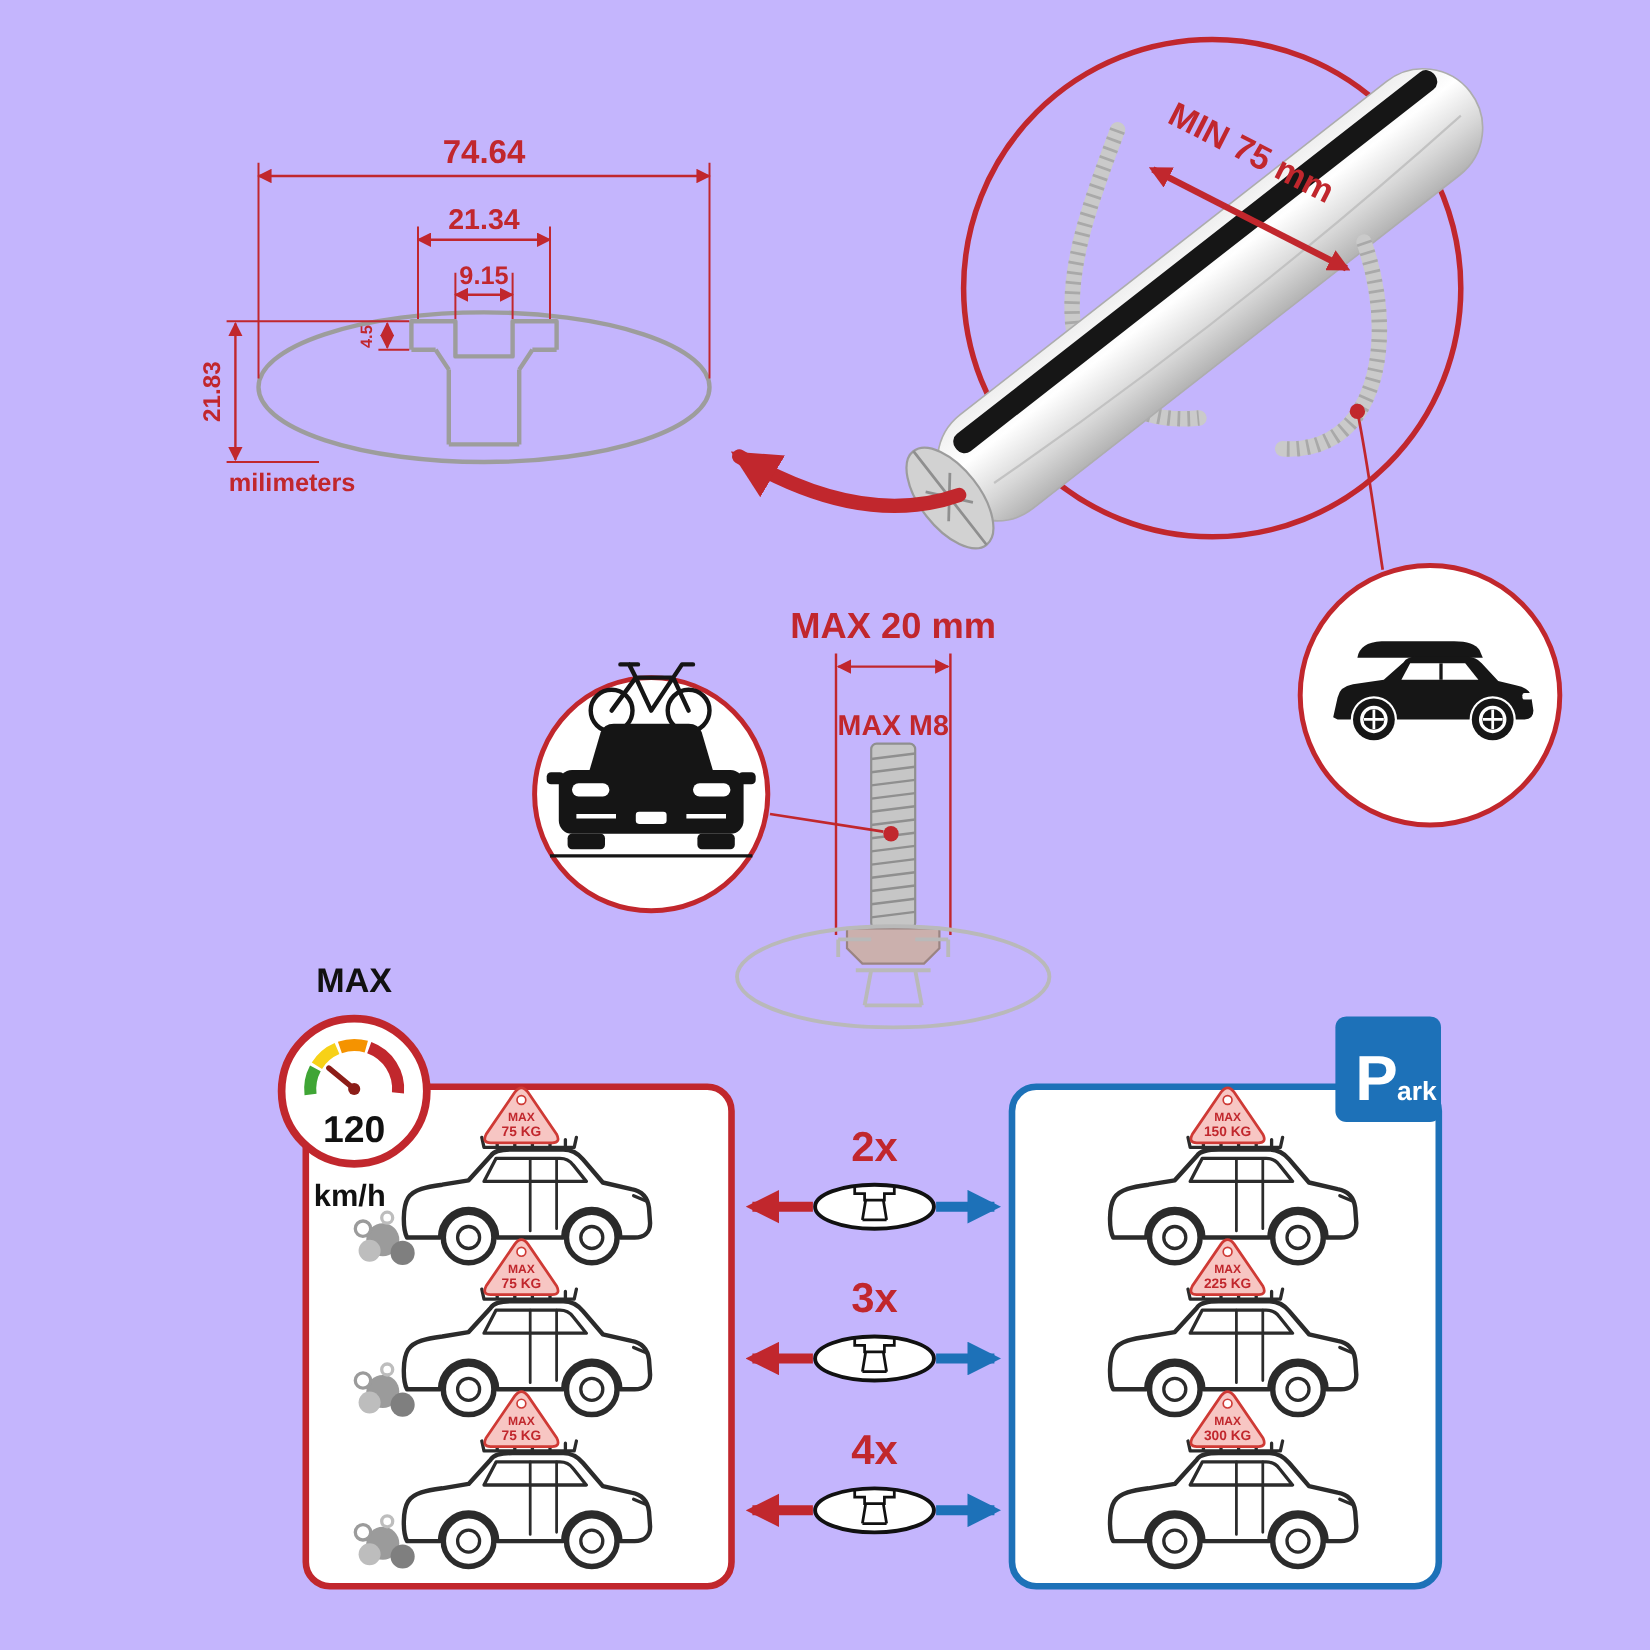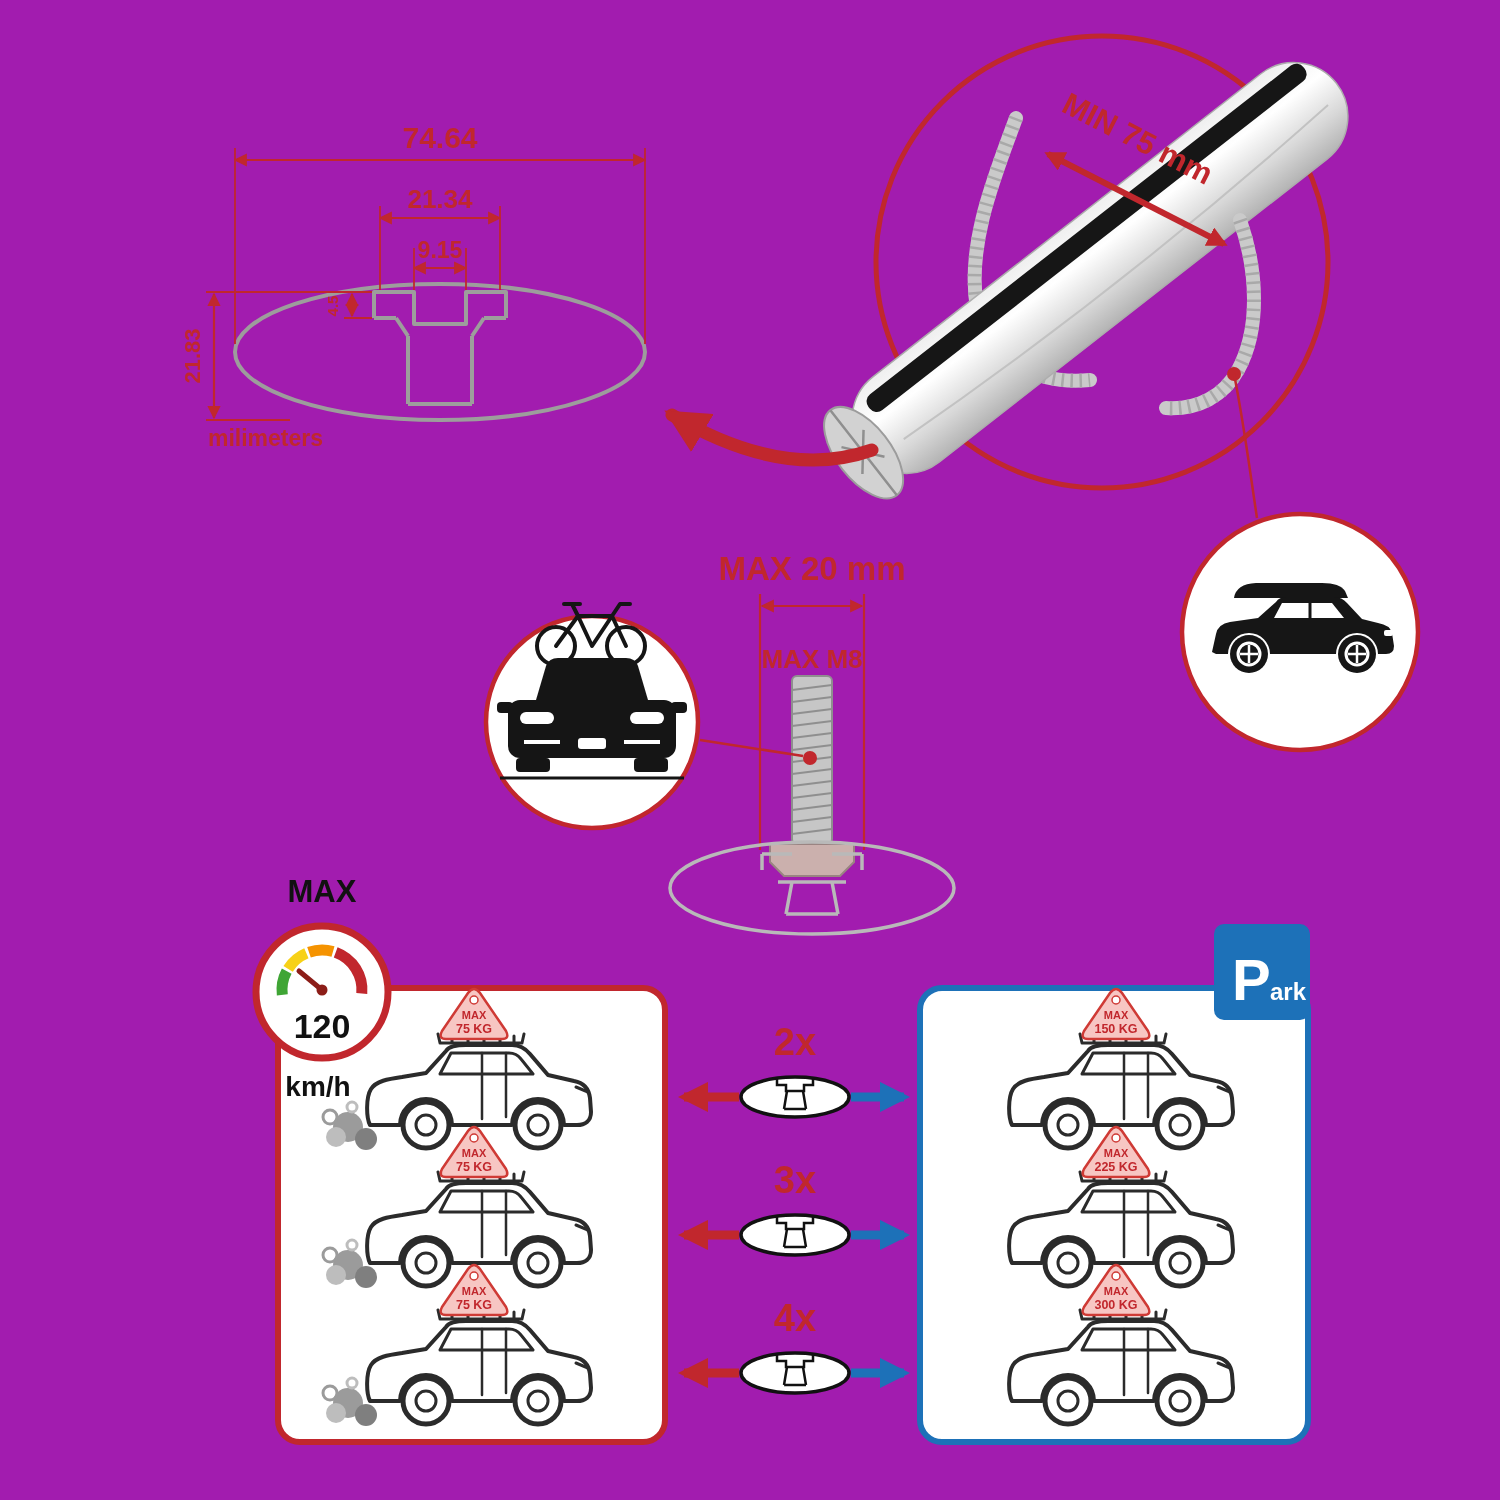--- a/index.html
+++ b/index.html
@@ -1,16 +1,16 @@
 <!DOCTYPE html>
 <html><head>
 <meta charset="utf-8">
 <style>
   html,body{margin:0;padding:0;background:#ffffff}
-  .canvas{position:relative;width:1500px;height:1500px;background:#a21caf;overflow:hidden;
+  .canvas{position:relative;width:1500px;height:1500px;background:#c4b5fd;overflow:hidden;
           font-family:"Liberation Sans","DejaVu Sans",sans-serif}
   svg{display:block}
   text{font-family:"Liberation Sans","DejaVu Sans",sans-serif}
   .t-red{fill:#c1272d;font-weight:bold}
   .t-dark{fill:#111111;font-weight:bold}
   .t-white{fill:#ffffff;font-weight:bold}
   .dim{stroke:#c1272d;stroke-width:2.2;fill:none}
   .ext{stroke:#c1272d;stroke-width:1.8;fill:none}
   .profile{stroke:#9d9d9c;stroke-width:4;fill:none;stroke-linejoin:round}
   .ghost{stroke:#b9b9b9;stroke-width:3.5;fill:none;stroke-linejoin:round}

